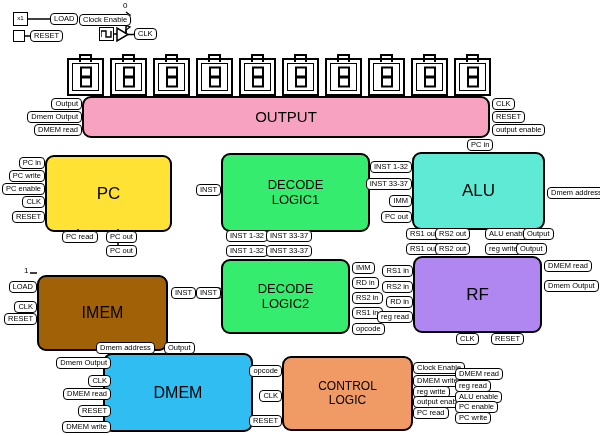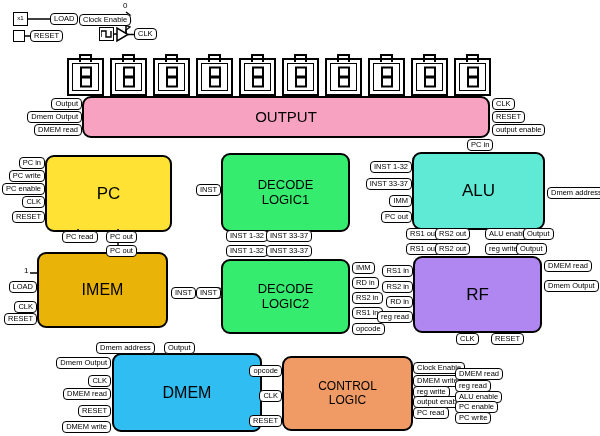--- a/index.html
+++ b/index.html
@@ -148,21 +148,21 @@
   </div>
   <div class="tag" style="right:555px;top:157px;">PC in</div>
   <div class="tag" style="right:555px;top:170px;">PC write</div>
   <div class="tag" style="right:555px;top:183px;">PC enable</div>
   <div class="tag" style="right:555px;top:196px;">CLK</div>
   <div class="tag" style="right:555px;top:211px;">RESET</div>
   <div class="tag" style="left:62px;top:231px;">PC read</div>
   <div class="tag" style="left:106px;top:231px;">PC out</div>
   <div class="tag" style="left:106px;top:245px;">PC out</div>
 
-  <div class="block f13" style="left: 221px; top: 153px; width: 129px; height: 79px; background-color: rgb(53, 236, 111);">
+  <div class="block f13" style="left: 221px; top: 153px; width: 149px; height: 79px; background-color: rgb(53, 236, 111);">
     <span class="block-label narrow">DECODE LOGIC1</span>
   </div>
   <div class="tag" style="right:379px;top:184px;">INST</div>
   <div class="tag" style="left:226px;top:230px;">INST 1-32</div>
   <div class="tag" style="left:266px;top:230px;">INST 33-37</div>
   <div class="tag" style="left:226px;top:245px;">INST 1-32</div>
   <div class="tag" style="left:266px;top:245px;">INST 33-37</div>
 
   <div class="block f17" style="left: 412px; top: 152px; width: 133px; height: 78px; background-color: #5eead4;">
     <span class="block-label">ALU</span>
@@ -171,21 +171,21 @@
   <div class="tag" style="right:188px;top:161px;">INST 1-32</div>
   <div class="tag" style="right:188px;top:178px;">INST 33-37</div>
   <div class="tag" style="right:188px;top:195px;">IMM</div>
   <div class="tag" style="right:188px;top:211px;">PC out</div>
   <div class="tag" style="left:547px;top:187px;">Dmem address</div>
   <div class="tag" style="left:406px;top:228px;">RS1 out</div>
   <div class="tag" style="left:435px;top:228px;">RS2 out</div>
   <div class="tag" style="left:485px;top:228px;">ALU enable</div>
   <div class="tag" style="left:523px;top:228px;">Output</div>
 
-  <div class="block f16" style="left: 37px; top: 252px; width: 131px; height: 76px; background-color: #eab308;">
+  <div class="block f16" style="left: 37px; top: 275px; width: 131px; height: 76px; background-color: #a16207;">
     <span class="block-label">IMEM</span>
   </div>
   <div class="const" style="left:24px;top:266px;">1</div>
   <div class="tag" style="right:563px;top:281px;">LOAD</div>
   <div class="tag" style="right:563px;top:301px;">CLK</div>
   <div class="tag" style="right:563px;top:313px;">RESET</div>
   <div class="tag" style="left:171px;top:287px;">INST</div>
   <div class="tag" style="left:197px;top:287px;">INST</div>
 
   <div class="block f13" style="left: 221px; top: 259px; width: 129px; height: 75px; background-color: rgb(53, 236, 111);">
@@ -207,21 +207,21 @@
   <div class="tag" style="left:516px;top:243px;">Output</div>
   <div class="tag" style="right:187px;top:265px;">RS1 in</div>
   <div class="tag" style="right:187px;top:281px;">RS2 in</div>
   <div class="tag" style="right:187px;top:296px;">RD in</div>
   <div class="tag" style="right:187px;top:311px;">reg read</div>
   <div class="tag" style="left:544px;top:260px;">DMEM read</div>
   <div class="tag" style="left:544px;top:280px;">Dmem Output</div>
   <div class="tag" style="left:456px;top:333px;">CLK</div>
   <div class="tag" style="left:491px;top:333px;">RESET</div>
 
-  <div class="block f16" style="left: 112px; top: 353px; width: 150px; height: 79px; background-color: rgb(48, 189, 242);">
+  <div class="block f16" style="left: 103px; top: 353px; width: 150px; height: 79px; background-color: rgb(48, 189, 242);">
     <span class="block-label">DMEM</span>
   </div>
   <div class="tag" style="left:96px;top:342px;">Dmem address</div>
   <div class="tag" style="left:164px;top:342px;">Output</div>
   <div class="tag" style="right:489px;top:357px;">Dmem Output</div>
   <div class="tag" style="right:489px;top:375px;">CLK</div>
   <div class="tag" style="right:489px;top:388px;">DMEM read</div>
   <div class="tag" style="right:489px;top:405px;">RESET</div>
   <div class="tag" style="right:489px;top:421px;">DMEM write</div>
 

